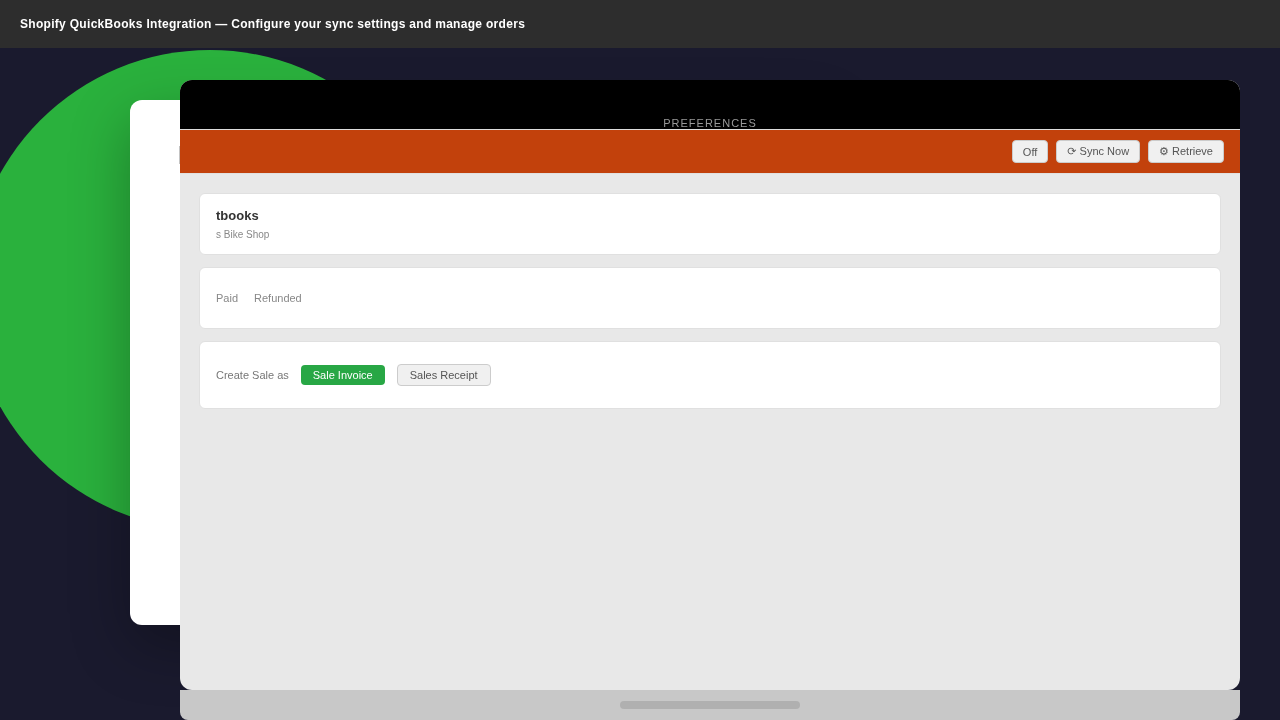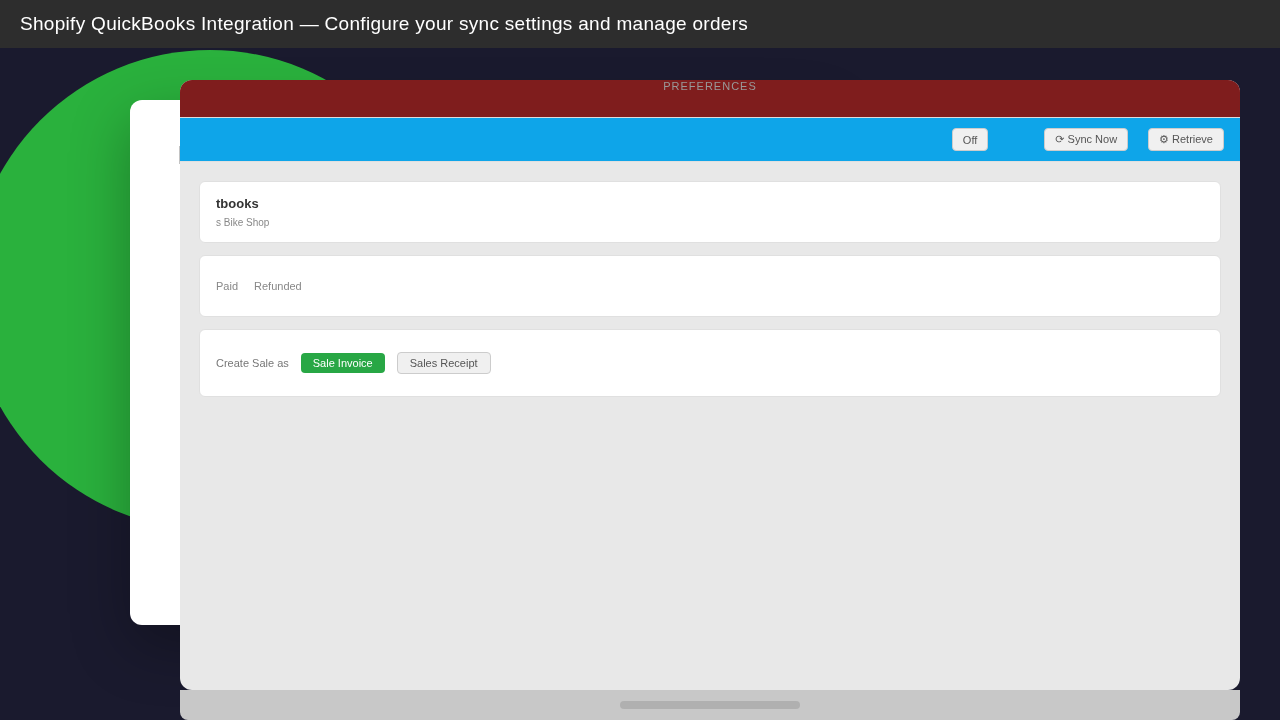--- a/index.html
+++ b/index.html
@@ -21,22 +21,22 @@
       background: #2d2d2d;
       display: flex;
       align-items: center;
       padding: 0 20px;
       gap: 12px;
       z-index: 1;
     }
 
     .top-bar-text {
       color: #fff;
-      font-size: 19px;
-      font-weight: 400;
+      font-size: 12px;
+      font-weight: 700;
       letter-spacing: 0.3px;
     }
 
     
     .bg-circle {
       position: absolute;
       top: 50px;
       left: -30px;
       width: 480px;
       height: 480px;
@@ -54,58 +54,57 @@
       right: 40px;
       bottom: 30px;
       background: #e8e8e8;
       border-radius: 12px;
       z-index: 1;
       overflow: hidden;
     }
 
     
     .bg-app-header {
-      background: #7f1d1d;
-      height: 38px;
-      display: flex;
-      align-items: flex-start;
+      background: #000000;
+      height: 50px;
+      display: flex;
+      align-items: flex-end;
       justify-content: center;
       border-bottom: 1px solid #ddd;
     }
 
     .bg-app-header-text {
       font-size: 11px;
       color: #999;
       letter-spacing: 1px;
     }
 
     .bg-app-toolbar {
       display: flex;
       justify-content: flex-end;
       padding: 10px 16px;
-      gap: 20px;
-      background: #0ea5e9;
+      gap: 8px;
+      background: #c2410c;
       border-bottom: 1px solid #e0e0e0;
     }
 
     .bg-btn {
       background: #f0f0f0;
       border: 1px solid #ccc;
       border-radius: 4px;
       padding: 4px 10px;
       font-size: 11px;
       color: #555;
       display: flex;
       align-items: center;
       gap: 4px;
     }
 
     .bg-btn-sync {
       background: #f0f0f0;
-      margin-left: 36px;
     }
 
     .bg-content-area {
       padding: 19px;
     }
 
     .bg-panel {
       background: #fff;
       border: 1px solid #e0e0e0;
       border-radius: 6px;

